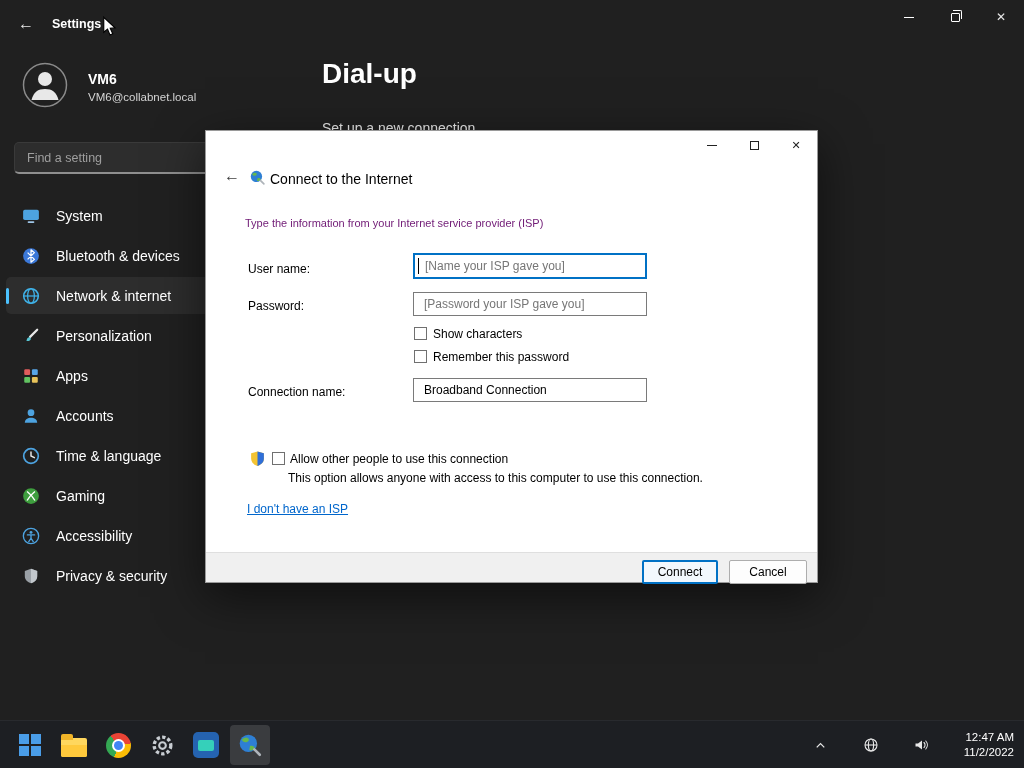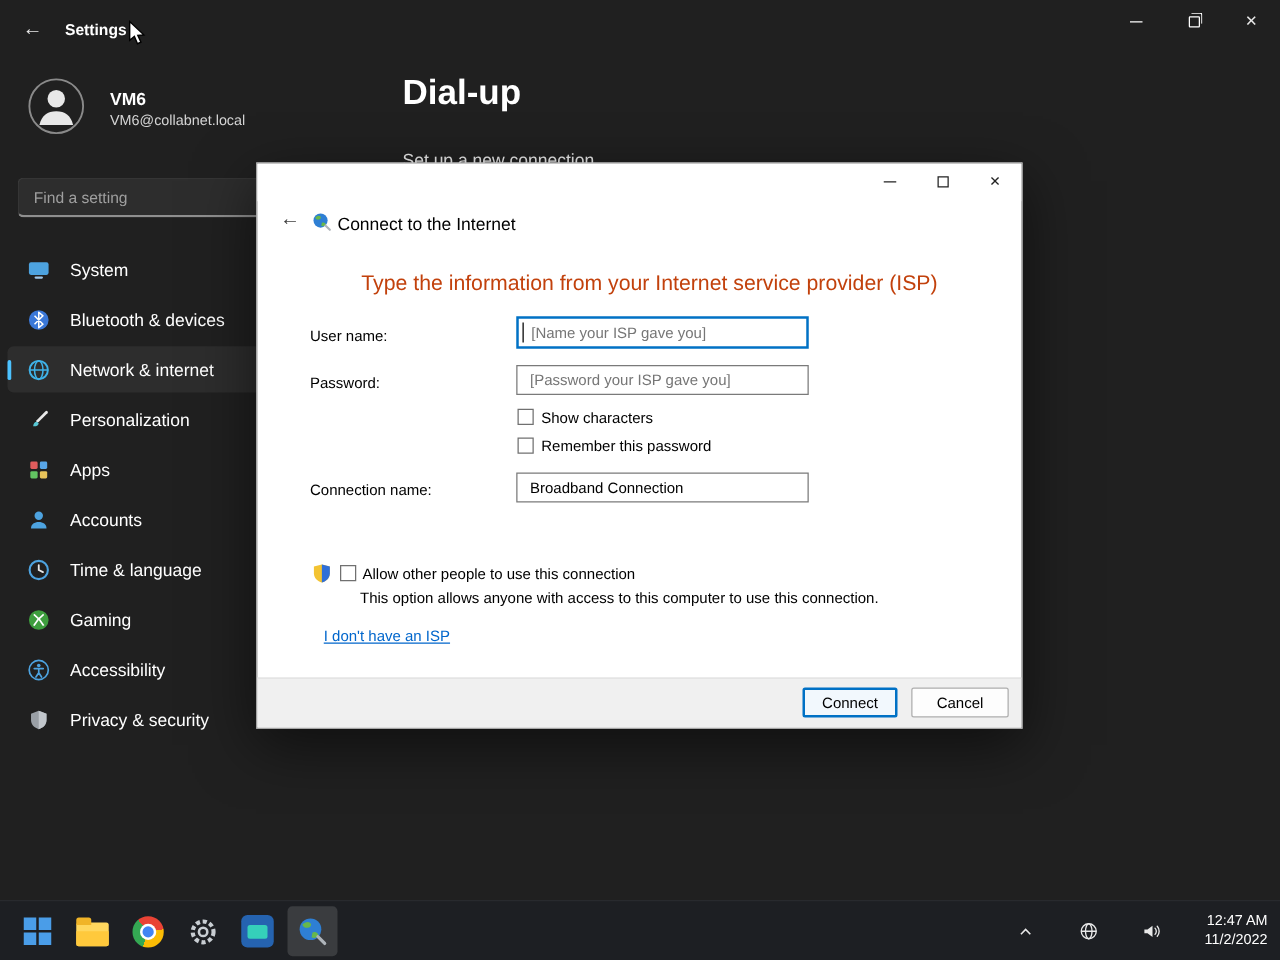--- a/index.html
+++ b/index.html
@@ -45,36 +45,36 @@
   .dialog { position:absolute; left:205px; top:130px; width:613px; height:453px; background:#fff; color:#000; border:1px solid #9a9a9a; box-shadow:0 14px 45px rgba(0,0,0,0.55); z-index:40; font-size:12px; }
   .dlg-titlebar { position:absolute; top:0; left:0; right:0; height:30px; background:#fff; }
   .dlg-controls { position:absolute; top:0; right:0; display:flex; }
   .dlg-controls .dc { width:42px; height:29px; display:flex; align-items:center; justify-content:center; color:#222; font-size:11px; }
   .dlg-min { width:10px; height:0; border-top:1px solid #222; display:block; }
   .dlg-max { width:9px; height:9px; border:1px solid #222; display:block; }
   .dlg-header-back { position:absolute; left:15px; top:34px; width:22px; height:22px; display:flex; align-items:center; justify-content:center; font-size:16px; color:#3c3c3c; }
   .dlg-header-ico { position:absolute; left:43px; top:38px; width:17px; height:17px; }
   .dlg-title { position:absolute; left:64px; top:40px; font-size:14px; color:#000; }
 
-  .dlg-heading { position:absolute; left:39px; top:86px; font-size:17px; color:#c2410c;margin-left:44px; }
+  .dlg-heading { position:absolute; left:39px; top:86px; font-size:11px; color:#701a75; }
 
   .f-label { position:absolute; font-size:12px; color:#000; }
   .f-input { position:absolute; width:234px; height:24px; border:1px solid #7a7a7a; font-size:12px; padding:0 10px; color:#000; outline:none; background:#fff; font-family:Liberation Sans, sans-serif; }
   .f-input::placeholder { color:#767676; }
   .f-input.focused { border:2px solid #0071c5; height:26px; }
   .caret { position:absolute; left:212px; top:127px; width:1px; height:16px; background:#000; pointer-events:none; z-index:2; }
 
   .chk { position:absolute; width:13px; height:13px; border:1px solid #707070; background:#fff; }
   .chk-label { position:absolute; font-size:12px; color:#000; }
 
   .shield { position:absolute; left:43px; top:319px; width:17px; height:17px; }
   .allow-desc { position:absolute; left:82px; top:340px; font-size:12px; color:#000; }
-  .isp-link { position:absolute; left:41px; top:371px; font-size:12px; color:#0066cc; text-decoration:underline; cursor:pointer;margin-left:12px; }
-
-  .dlg-footer { position:absolute; left:0; right:0; bottom:0; height:40px; background:#f0f0f0; border-top:1px solid #dfdfdf; }
+  .isp-link { position:absolute; left:41px; top:371px; font-size:12px; color:#0066cc; text-decoration:underline; cursor:pointer; }
+
+  .dlg-footer { position:absolute; left:0; right:0; bottom:0; height:30px; background:#f0f0f0; border-top:1px solid #dfdfdf; }
   .btn { position:absolute; top:7px; height:24px; font-size:12px; background:#fdfdfd; border:1px solid #adadad; border-radius:2px; font-family:"Liberation Sans", sans-serif; }
   .btn-connect { left:436px; width:76px; border:2px solid #0071c5; background:#f2f8fd; }
   .btn-cancel { left:523px; width:78px; }
 
   
   .taskbar { position:absolute; left:0; bottom:0; width:1024px; height:48px; background:#1d1f23; border-top:1px solid rgba(255,255,255,0.05); z-index:50; }
   .tb-icons { position:absolute; left:10px; top:4px; display:flex; gap:4px; }
   .tb-btn { width:40px; height:40px; border-radius:4px; display:flex; align-items:center; justify-content:center; }
   .tb-btn.active { background:rgba(255,255,255,0.13); }
   .start-icon { display:grid; grid-template-columns:10px 10px; grid-template-rows:10px 10px; gap:2px; }

